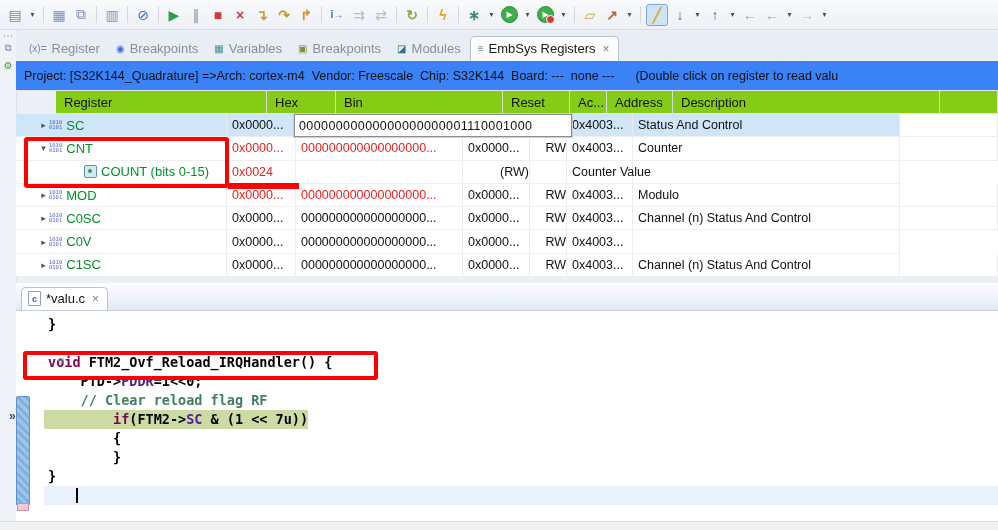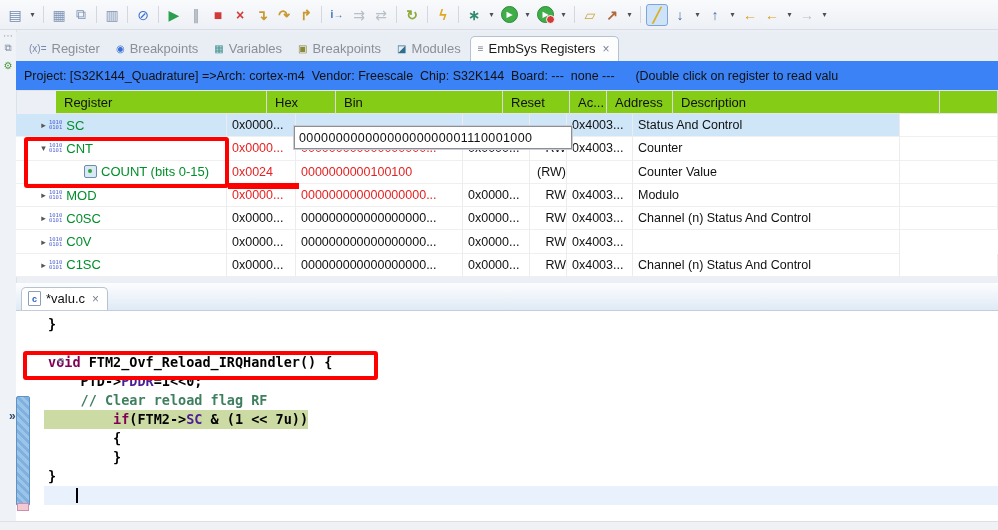--- a/index.html
+++ b/index.html
@@ -242,23 +242,20 @@
         <div class="cell c8"></div>
       </div>
       <div class="trow tgrid">
         <div class="cell c1" style="padding-left: 68px;">
           <span class="fi"></span>
           <span class="regname">COUNT (bits 0-15)</span>
         </div>
         <div class="cell c2">
           <span class="red">0x0024</span>
         </div>
-        <div class="cell c3">
-          <span class="red">0000000000100100</span>
-        </div>
         <div class="cell c4">
           <span></span>
         </div>
         <div class="cell c5 acc">
           <span>(RW)</span>
         </div>
         <div class="cell c6">
           <span></span>
         </div>
         <div class="cell c7">
@@ -367,21 +364,21 @@
           <span>0x4003...</span>
         </div>
         <div class="cell c7">
           <span>Channel (n) Status And Control</span>
         </div>
         <div class="cell c8"></div>
       </div>
     </div>
 </div>
 
-<div class="binedit" id="sc-binedit" style="position:absolute;left:294px;top:126px;z-index:6;">00000000000000000000001110001000</div>
+<div class="binedit" id="sc-binedit" style="position:absolute;left:294px;top:114px;z-index:6;">00000000000000000000001110001000</div>
 
 <div id="editor-panel">
   <div id="ed-tabbar">
     <div id="ed-tab">
       <span class="cfile">c</span>
       <span>*valu.c</span>
       <span class="tabclose">×</span>
     </div>
   </div>
   <div id="ed-content">

